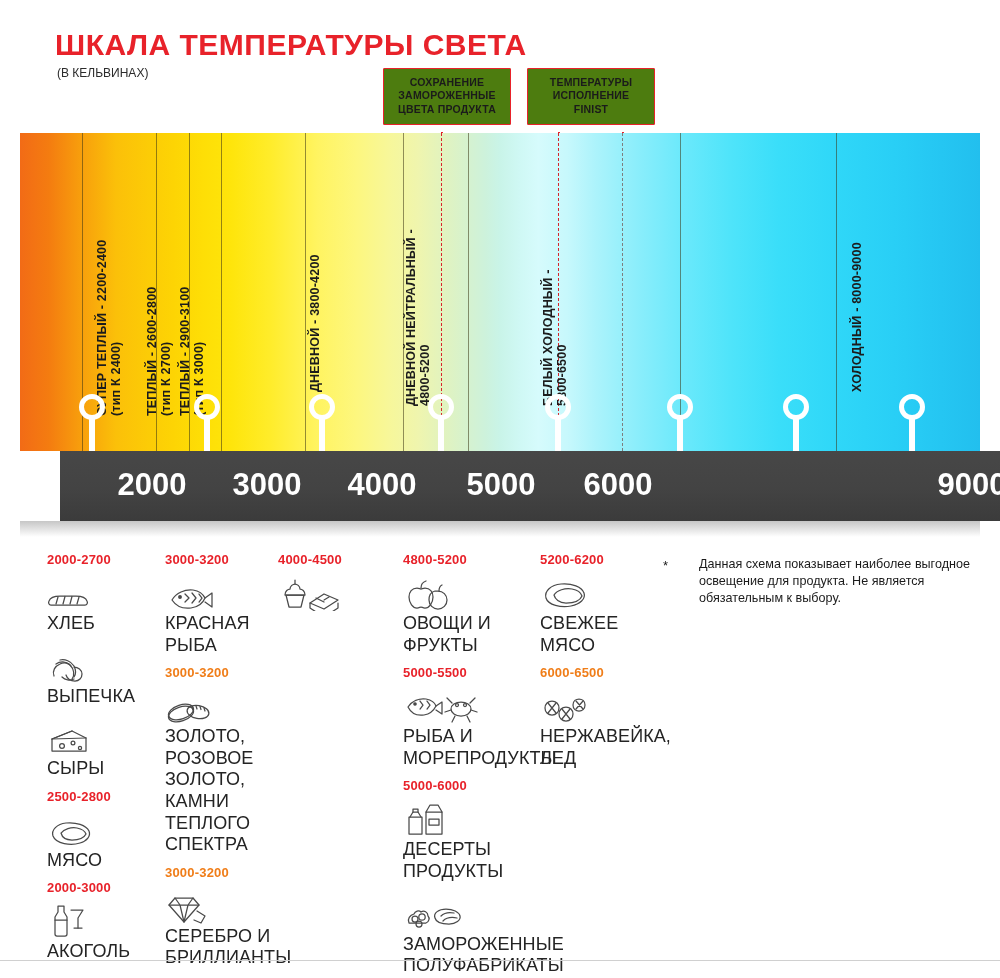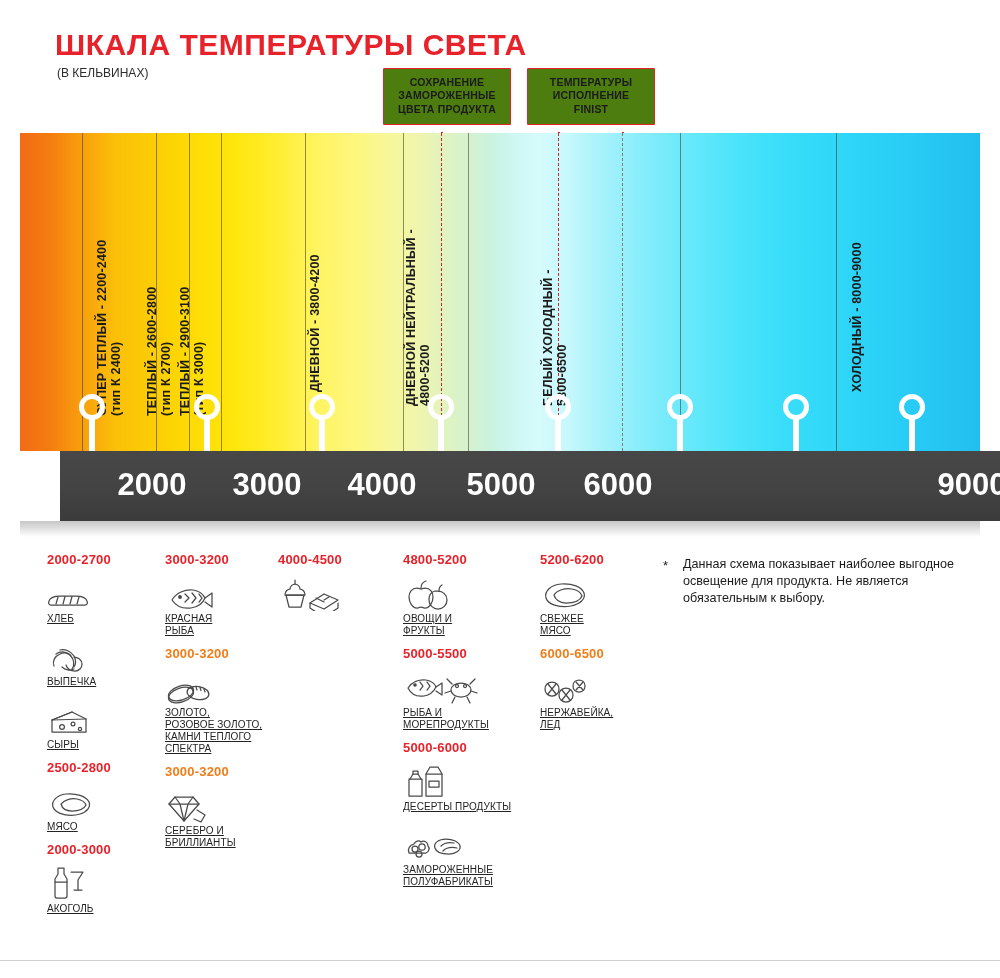--- a/index.html
+++ b/index.html
@@ -97,31 +97,31 @@
   .grp { margin-bottom: 2px; }
   .range {
     font-size: 13px; font-weight: bold; letter-spacing: 0.2px;
     margin-bottom: 4px;
   }
   .range.red { color: #e8222a; }
   .range.orange { color: #f07d18; }
   .item { margin-bottom: 9px; }
   .item .ico { height: 40px; display: flex; align-items: flex-end; }
   .item .nm {
-    font-size: 10px; color: #242424; line-height: 1.2;
-    margin-top: 2px; letter-spacing: 0.1px; text-decoration: underline;
+    font-size: 18px; color: #242424; line-height: 1.2;
+    margin-top: 2px; letter-spacing: 0.1px;
   }
 
   
   #note {
     position: absolute; left: 663px; top: 556px; width: 325px;
     font-size: 12.6px; color: #1b1b1b; line-height: 1.36;
   }
   #note .star { position: absolute; left: 0; top: 1px; font-size: 13px; }
-  #note .txt { display: block; margin-left: 20px; }
+  #note .txt { display: block; margin-left: 36px; }
 
   .gline {
     position: absolute; left: 0; width: 1000px; height: 1px; background: #d0d0d0;
   }
 </style>
 </head>
 <body>
 
 <div id="root">
 

